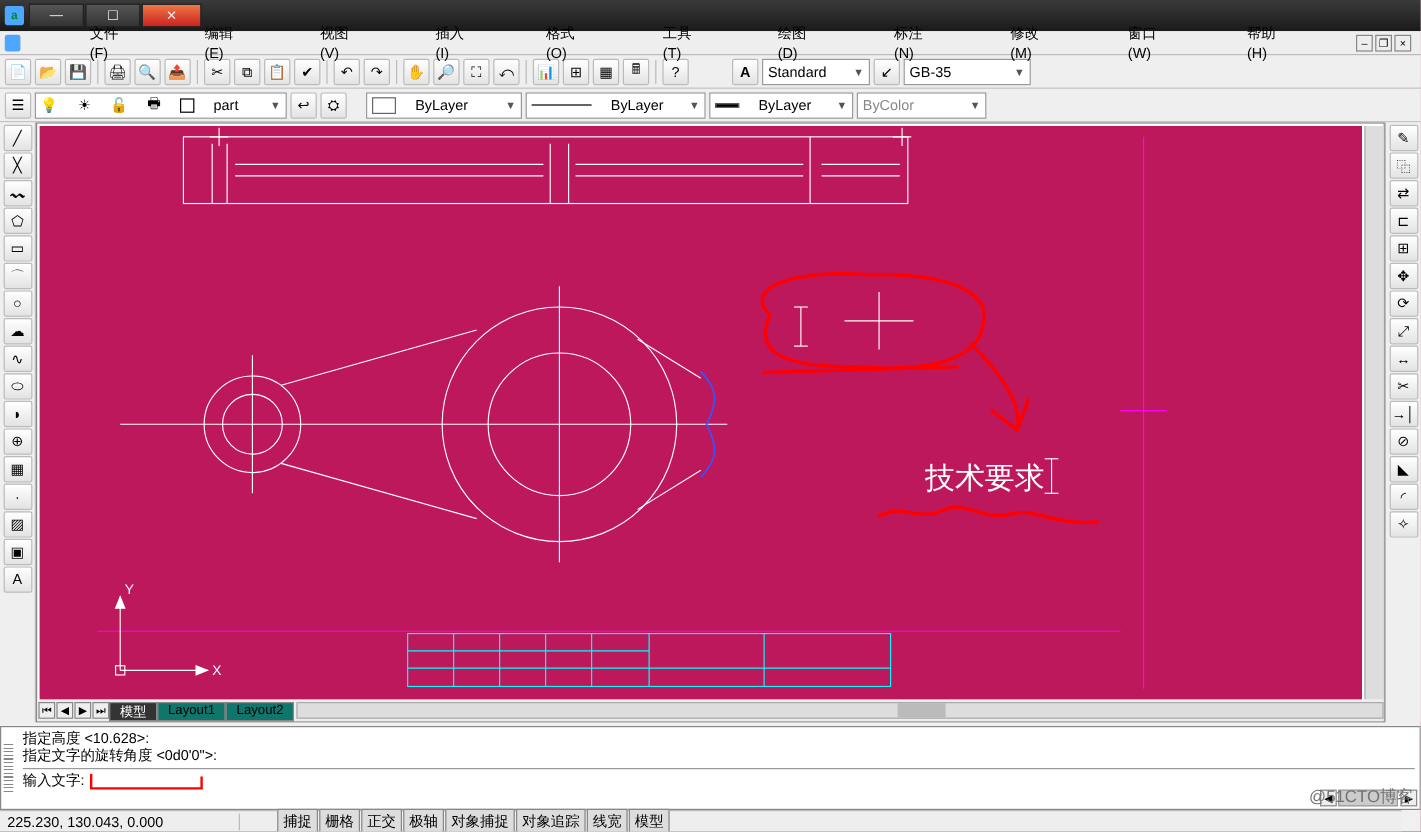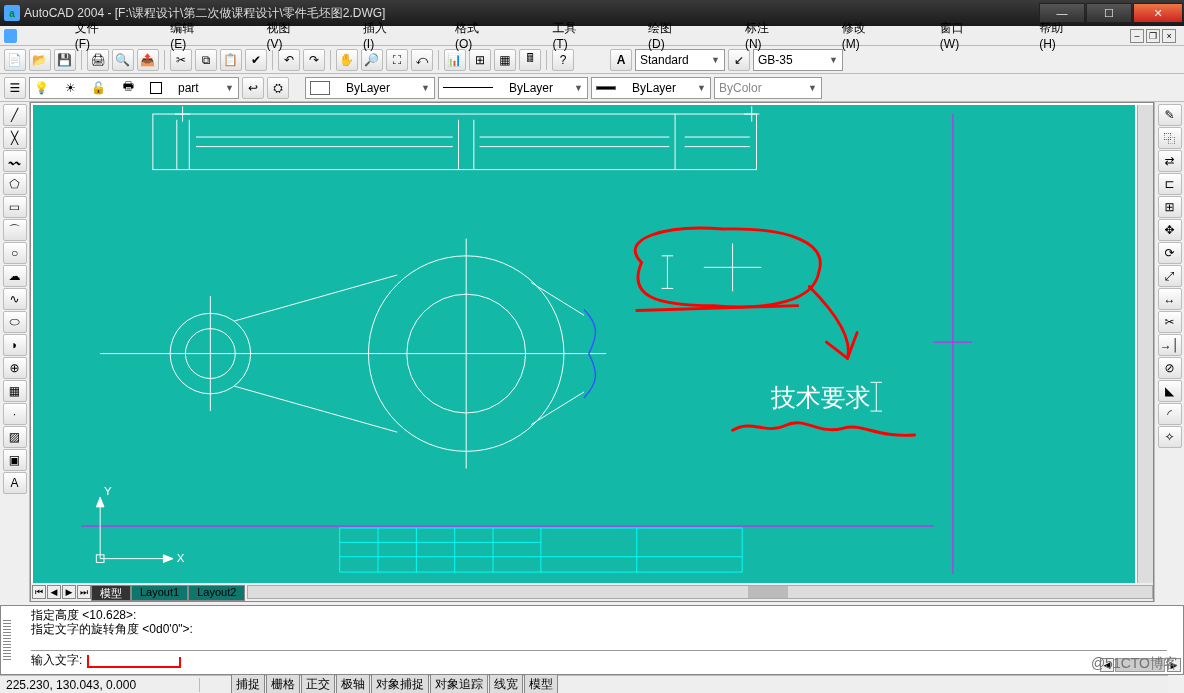--- a/index.html
+++ b/index.html
@@ -31,46 +31,45 @@
 
 .lefttb { position:absolute; left:0; top:102px; width:30px; background:#efefef; border-right:1px solid #bbb; display:flex; flex-direction:column; align-items:center; padding-top:2px; gap:1px; height:500px;}
 .lefttb .tbtn { width:24px; height:22px;}
 
 
 .righttb { position:absolute; right:0; top:102px; width:30px; background:#efefef; border-left:1px solid #bbb; display:flex; flex-direction:column; align-items:center; padding-top:2px; gap:1px; height:500px;}
 .righttb .tbtn { width:24px; height:22px;}
 
 
 .canvas-wrap { position:absolute; left:30px; right:30px; top:102px; height:500px; background:#fff; border:1px solid #888;}
-.canvas { position:absolute; left:2px; top:2px; right:18px; bottom:18px; background:#14b8a6; overflow:hidden;padding-left:48px;}
+.canvas { position:absolute; left:2px; top:2px; right:18px; bottom:18px; background:#be185d; overflow:hidden;padding-left:48px;}
 .vscroll { position:absolute; right:0; top:2px; width:16px; bottom:18px; background:#ddd; border-left:1px solid #aaa;}
 .hscroll { position:absolute; left:0; bottom:0; right:0; height:18px; background:#eee; display:flex; align-items:center;}
 .tabbtn { height:16px; border:1px solid #888; background:#0f766e; padding:0 8px; font-size:11px; margin-top:1px;}
 .tabbtn.active { background:#333; color:#fff;}
 .navbtn { width:14px;height:14px; border:1px solid #888; background:#eee; font-size:9px; display:flex;align-items:center;justify-content:center; margin-left:1px;}
 .hbar { flex:1; margin-left:2px; height:14px; background:#ddd; border:1px solid #aaa; display:flex;}
 .hthumb { width:40px; height:12px; background:#bbb; margin-left:500px;}
 
 
-.cmdarea { position:absolute; left:0; right:0; bottom:18px; height:70px; background:#fff; border:1px solid #888; font-family: SimSun, monospace; font-size:12px; line-height:14px; padding:2px 16px; }
+.cmdarea { position:absolute; left:0; right:0; bottom:18px; height:70px; background:#fff; border:1px solid #888; font-family: SimSun, monospace; font-size:12px; line-height:14px; padding:2px 4px; }
 .cmdarea .grip { position:absolute; left:2px; top:50%; transform:translateY(-50%); width:8px; height:40px; background:repeating-linear-gradient(#888,#888 1px,#fff 1px,#fff 3px);}
 .cmdtxt { margin-left:14px;}
 
 
 .statusbar { position:absolute; left:0; right:16px; bottom:0; height:18px; background:#eee; border-top:1px solid #bbb; display:flex; align-items:center; font-size:12px;}
 .statusbar .coord { padding:0 6px; border-right:1px solid #bbb; min-width:200px;}
 .statusbar .sbtn { padding:1px 4px; border:1px solid #888; margin-left:1px; background:#ddd;}
 .watermark { position:absolute; right:6px; bottom:20px; color:#737373; font-size:14px; pointer-events:none;}
 </style>
 </head>
 <body>
 
 <div class="titlebar">
   <div class="app-icon">a</div>
-  <div class="title">AutoCAD 2004 - [F:\课程设计\第二次做课程设计\零件毛坯图2.DWG]</div>
   <div class="winbtns">
     <div class="winbtn">—</div>
     <div class="winbtn">☐</div>
     <div class="winbtn close">✕</div>
   </div>
 </div>
 
 <div class="menubar">
   <div class="app-icon-small"></div>
   <div class="mi">文件(F)</div>
@@ -121,21 +120,21 @@
   <div class="tbtn">?</div>
   <div style="width:30px"></div>
   <div class="tbtn">
       <b>A</b>
     </div>
   <div class="drop" style="width:90px">
       <span>Standard</span>
       <span class="caret">▼</span>
     </div>
   <div class="tbtn">↙</div>
-  <div class="drop" style="width:90px">
+  <div class="drop" style="width:106px">
       <span>GB-35</span>
       <span class="caret">▼</span>
     </div>
 </div>
 
 <div class="toolrow">
   <div class="tbtn">☰</div>
   <div class="drop" style="width:210px">
     <span>💡</span>
     <span>☀</span>
@@ -311,21 +310,21 @@
         <div class="hthumb"></div>
       </div>
   </div>
 </div>
 
 <div class="cmdarea">
   <div class="grip"></div>
   <div class="cmdtxt">
     <div>指定高度 &lt;10.628&gt;:</div>
     <div>指定文字的旋转角度 &lt;0d0'0"&gt;:</div>
-    <div style="border-top:1px solid #999;margin-top:14px;padding-top:2px">
+    <div style="border-top:1px solid #999;margin-top:4px;padding-top:2px">
       <span>输入文字:</span>
       <span>
         <svg width="100" height="16" style="vertical-align:middle">
             <path d="M2 2 L2 14 L94 14 L94 4" stroke="red" stroke-width="2" fill="none"></path>
           </svg>
       </span>
     </div>
   </div>
   <div style="position:absolute;right:2px;bottom:2px;display:flex;gap:1px">
     <div class="navbtn">◀</div>

